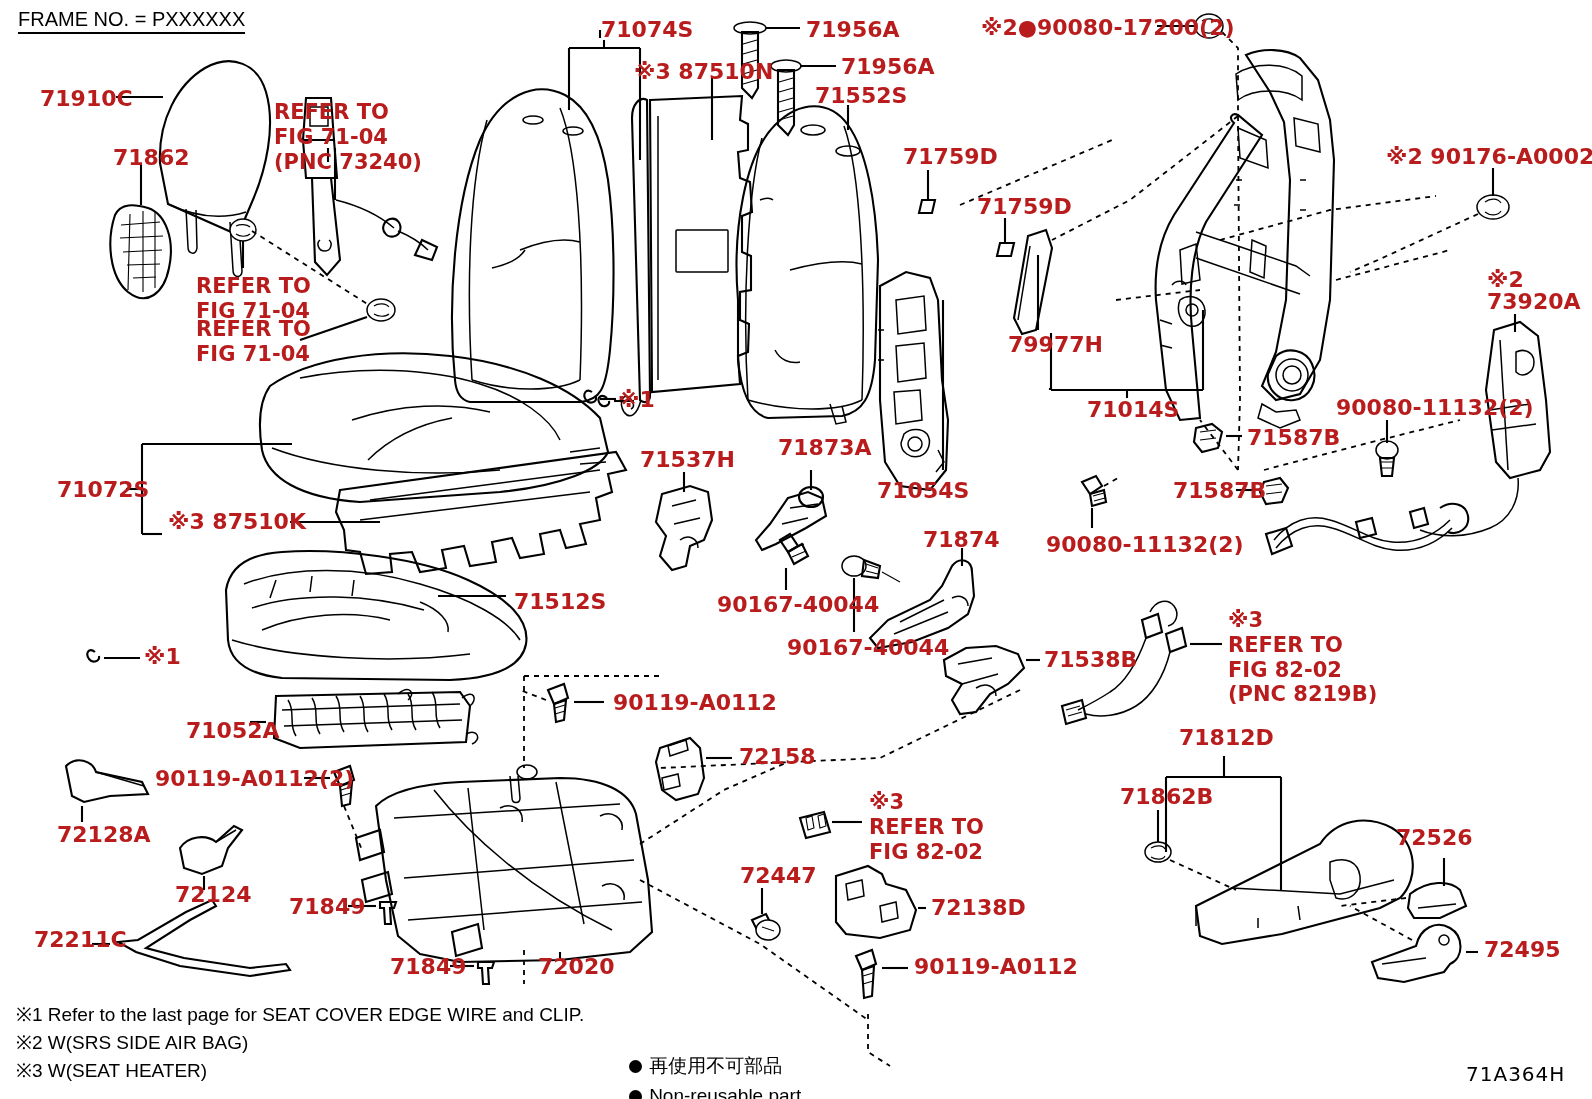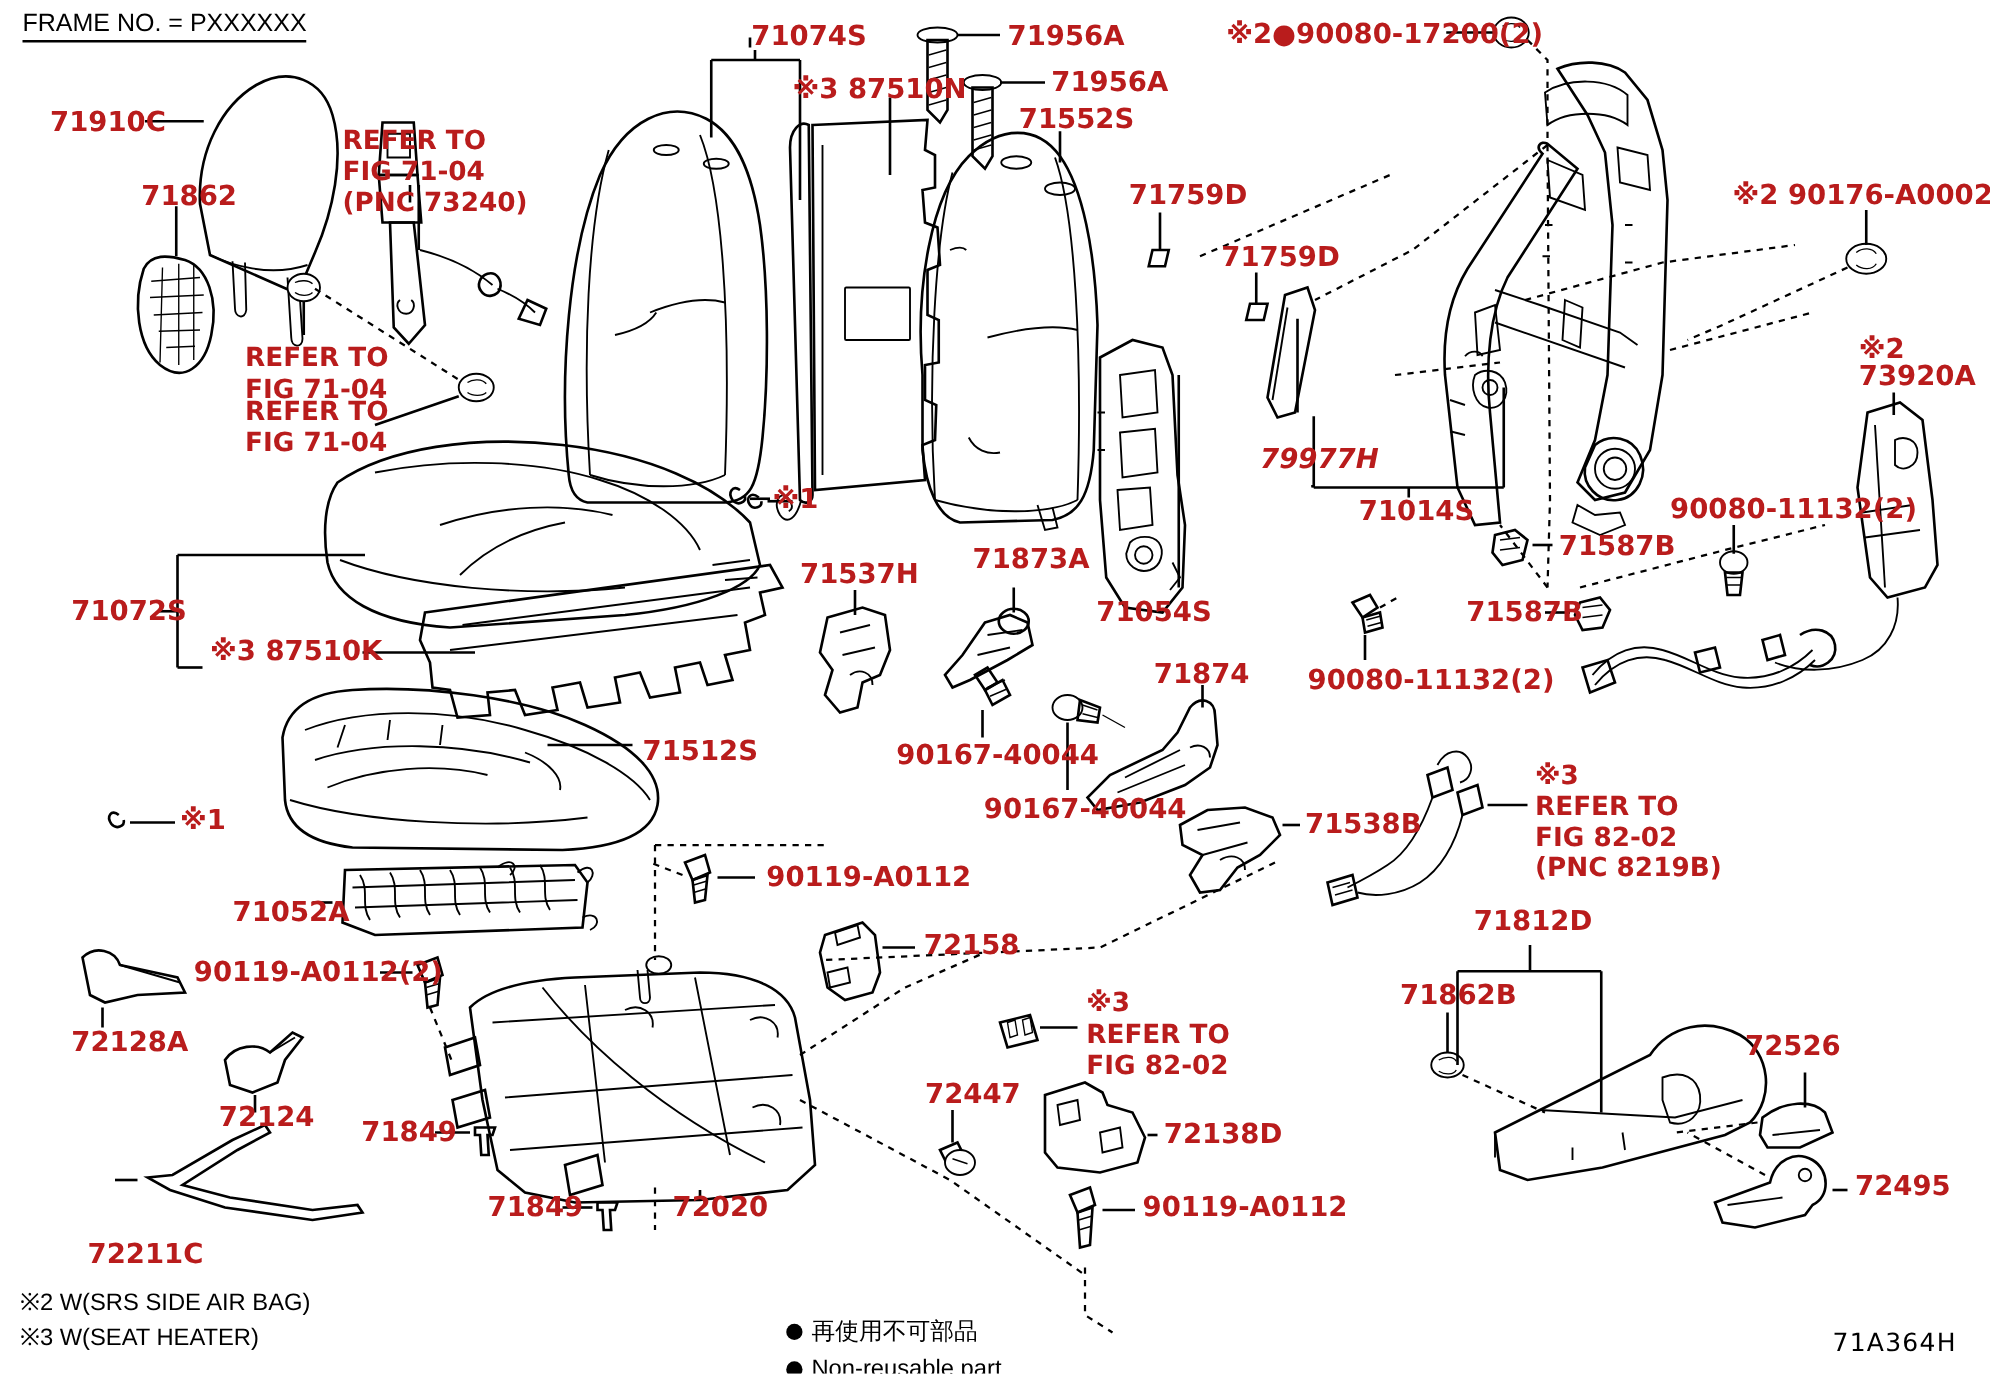--- a/index.html
+++ b/index.html
@@ -550,21 +550,21 @@
   <div class="lbl pn" style="left:634px;top:60px;">※3 87510N</div>
   <div class="lbl pn" style="left:806px;top:18px;">71956A</div>
   <div class="lbl pn" style="left:841px;top:55px;">71956A</div>
   <div class="lbl pn" style="left:815px;top:84px;">71552S</div>
   <div class="lbl pn" style="left:903px;top:145px;">71759D</div>
   <div class="lbl pn" style="left:977px;top:195px;">71759D</div>
   <div class="lbl pn" style="left:981px;top:16px;">※2●90080-17200(2)</div>
   <div class="lbl pn" style="left:1386px;top:145px;">※2 90176-A0002(2)</div>
   <div class="lbl pn" style="left:1487px;top:268px;">※2</div>
   <div class="lbl pn" style="left:1487px;top:290px;">73920A</div>
-  <div class="lbl pn" style="left:1008px;top:356px;font-style:italic;">79977H</div>
+  <div class="lbl pn" style="left:1008px;top:333px;">79977H</div>
   <div class="lbl pn" style="left:1087px;top:398px;">71014S</div>
   <div class="lbl pn" style="left:1336px;top:396px;">90080-11132(2)</div>
   <div class="lbl pn" style="left:1247px;top:426px;">71587B</div>
   <div class="lbl pn" style="left:1173px;top:479px;">71587B</div>
   <div class="lbl pn" style="left:1046px;top:533px;">90080-11132(2)</div>
 
   <div class="lbl pn" style="left:57px;top:478px;">71072S</div>
   <div class="lbl pn" style="left:168px;top:510px;">※3 87510K</div>
   <div class="lbl pn" style="left:514px;top:590px;">71512S</div>
   <div class="lbl pn" style="left:144px;top:645px;">※1</div>
@@ -583,33 +583,34 @@
 (PNC 8219B)</div>
 
   <div class="lbl pn" style="left:186px;top:719px;">71052A</div>
   <div class="lbl pn" style="left:613px;top:691px;">90119-A0112</div>
   <div class="lbl pn" style="left:739px;top:745px;">72158</div>
   <div class="lbl pn" style="left:155px;top:767px;">90119-A0112(2)</div>
   <div class="lbl pn" style="left:57px;top:823px;">72128A</div>
   <div class="lbl pn" style="left:175px;top:883px;">72124</div>
   <div class="lbl pn" style="left:289px;top:895px;">71849</div>
   <div class="lbl pn" style="left:390px;top:955px;">71849</div>
-  <div class="lbl pn" style="left:34px;top:992px;margin-left:36px;">72211C</div>
+  <div class="lbl pn" style="left:34px;top:928px;">72211C</div>
   <div class="lbl pn" style="left:538px;top:955px;">72020</div>
   <div class="lbl multi" style="left:869px;top:790px;">※3
 REFER TO
 FIG 82-02</div>
   <div class="lbl pn" style="left:740px;top:864px;">72447</div>
   <div class="lbl pn" style="left:931px;top:896px;">72138D</div>
   <div class="lbl pn" style="left:914px;top:955px;">90119-A0112</div>
   <div class="lbl pn" style="left:1179px;top:726px;">71812D</div>
   <div class="lbl pn" style="left:1120px;top:785px;">71862B</div>
   <div class="lbl pn" style="left:1396px;top:826px;">72526</div>
   <div class="lbl pn" style="left:1484px;top:938px;">72495</div>
 
+  <div class="note" style="left:16px;top:1002px;">※1 Refer to the last page for SEAT COVER EDGE WIRE and CLIP.</div>
   <div class="note" style="left:16px;top:1030px;">※2 W(SRS SIDE AIR BAG)</div>
   <div class="note" style="left:16px;top:1058px;">※3 W(SEAT HEATER)</div>
 
   <div class="note" style="left:608px;top:1026px;">
     <span class="dot"></span><span>再使用不可部品</span>
   </div>
   <div class="note" style="left:608px;top:1056px;">
     <span class="dot"></span><span>Non-reusable part</span>
   </div>
 

